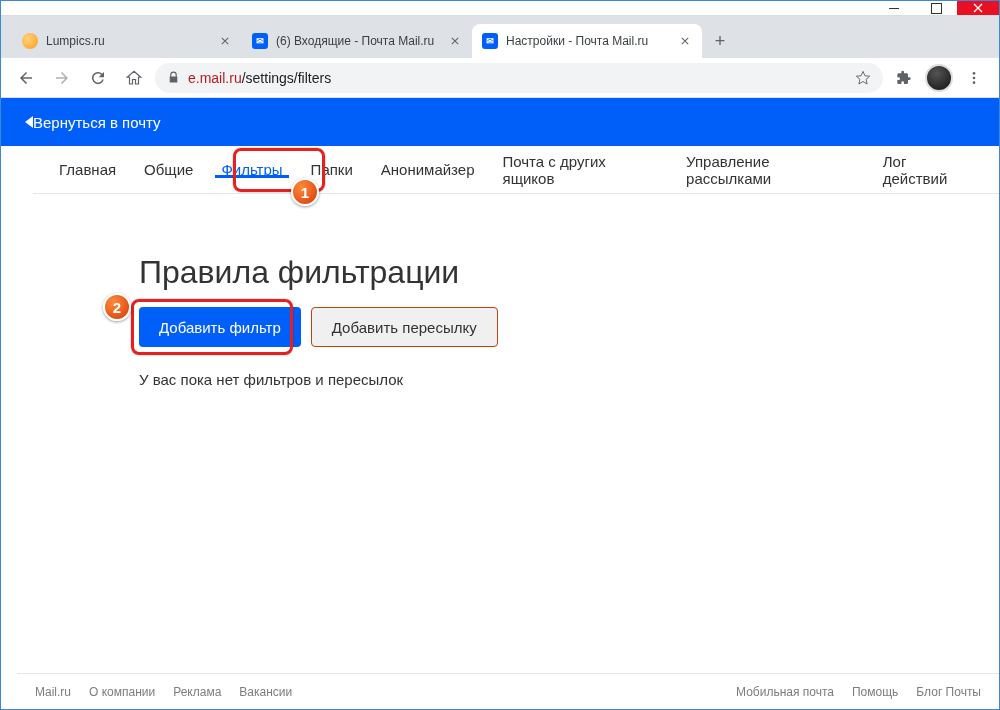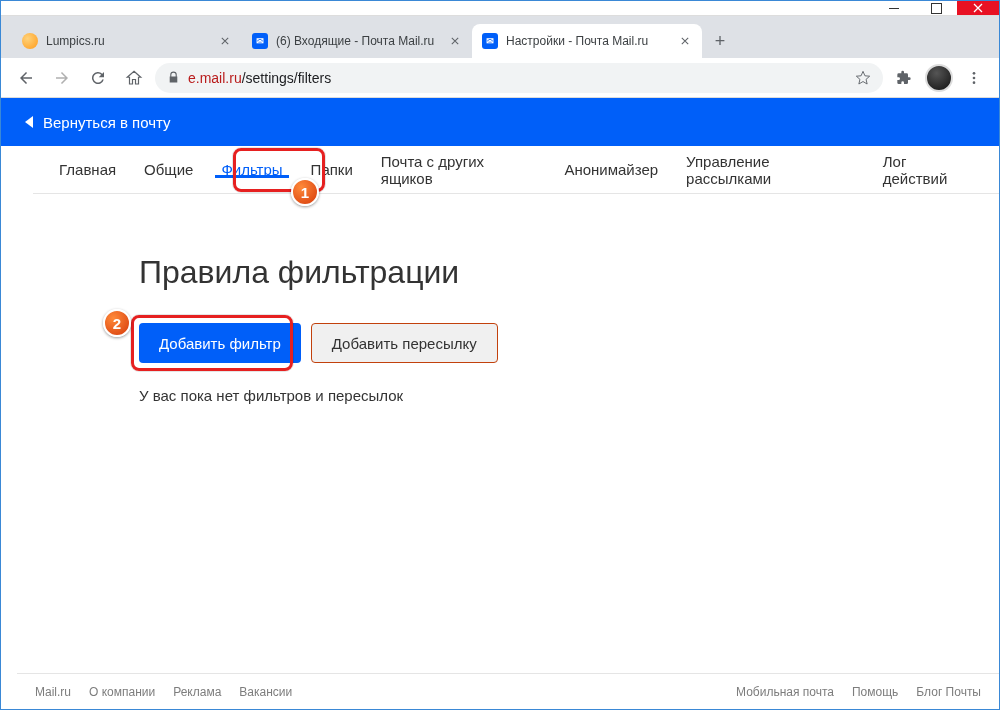--- a/index.html
+++ b/index.html
@@ -28,36 +28,36 @@
 .addrbar { height: 40px; background: #fff; border-bottom: 1px solid #dcdcdc; display: flex; align-items: center; padding: 0 10px; gap: 6px; }
 .nav-btn { width: 30px; height: 30px; display: flex; align-items: center; justify-content: center; color: #5f6368; border-radius: 50%; }
 .nav-btn.disabled { color: #b0b0b0; }
 .addrfield { flex: 1; height: 30px; background: #f1f3f4; border-radius: 15px; display: flex; align-items: center; padding: 0 12px; gap: 8px; font-size: 14px; color: #202124; }
 .addrfield .lock { color: #5f6368; }
 .addrfield .urlgrey { color: #b91c1c; }
 .addrfield .star { margin-left: auto; color: #5f6368; }
 .avatar { width: 28px; height: 28px; border-radius: 50%; background: radial-gradient(circle at 40% 30%, #555, #111); border: 2px solid #ddd; }
 
 
-.blueheader { height: 48px; background: #005ff9; display: flex; align-items: center; padding: 0 24px; color: #fff; font-size: 15px; gap: 10px; }
+.blueheader { height: 48px; background: #005ff9; display: flex; align-items: center; padding: 0 24px; color: #fff; font-size: 15px; gap: 0; }
 .blueheader .back-tri { width:0;height:0;border-top:6px solid transparent;border-bottom:6px solid transparent;border-right:8px solid #fff; }
 
 
 .navtabs { height: 48px; border-bottom: 1px solid #e5e5e5; display: flex; align-items: center; padding: 0 12px; position: relative; margin-left: 32px; }
 .navtab { padding: 0 14px; display: flex; align-items: center; font-size: 15px; color: #333; position: relative; }
 .navtab.active { color: #005ff9; }
 .navtab.active::after { content:''; position:absolute; bottom:0; left:8px; right:8px; height:3px; background:#005ff9; }
 
 
 .hl { position: absolute; border: 3px solid #e62020; border-radius: 8px; pointer-events: none; box-shadow: 0 0 0 1px rgba(0,0,0,0.1); }
 .badge { position: absolute; width: 28px; height: 28px; border-radius: 50%; background: radial-gradient(circle at 35% 30%, #ff8a3a, #d63a0a); border: 2px solid #fff; color:#fff; font-weight:bold; font-size:15px; display:flex;align-items:center;justify-content:center; box-shadow: 0 1px 3px rgba(0,0,0,0.4); }
 
 
 .main { padding: 60px 0 0 138px; }
-.main h1 { font-size: 32px; font-weight: 400; color: #333; margin-bottom: 32px; }
+.main h1 { font-size: 32px; font-weight: 400; color: #333; margin-bottom: 16px; }
 .btns { display: flex; gap: 10px; margin-bottom: 24px; position: relative; }
 .btn { height: 40px; padding: 0 20px; border-radius: 4px; font-size: 15px; display:flex;align-items:center; border: none; cursor:pointer; }
 .btn.primary { background: #005ff9; color:#fff; }
 .btn.secondary { background: #f0f0f0; color:#333; border:1px solid #c2410c; }
 .empty { font-size: 15px; color: #333; }
 
 
 .footer { position:absolute; bottom:0; left:16px; right:0; height:36px; border-top:1px solid #e5e5e5; display:flex; align-items:center; padding:0 18px; font-size:12px; color:#7d7d7d; gap:18px; }
 .footer .spacer { flex:1; }
 
@@ -168,24 +168,24 @@
   <div class="navtab">
       <span>Общие</span>
     </div>
   <div class="navtab active">
       <span>Фильтры</span>
     </div>
   <div class="navtab">
       <span>Папки</span>
     </div>
   <div class="navtab">
+      <span>Анонимайзер</span>
+    </div>
+  <div class="navtab">
       <span>Почта с других ящиков</span>
-    </div>
-  <div class="navtab">
-      <span>Анонимайзер</span>
     </div>
   <div class="navtab">
       <span>Управление рассылками</span>
     </div>
   <div class="navtab">
       <span>Лог действий</span>
     </div>
 
   <div class="hl" style="left:200px; top:2px; width:92px; height:44px;"></div>
   <div class="badge" style="left:258px; top:32px;">1</div>

